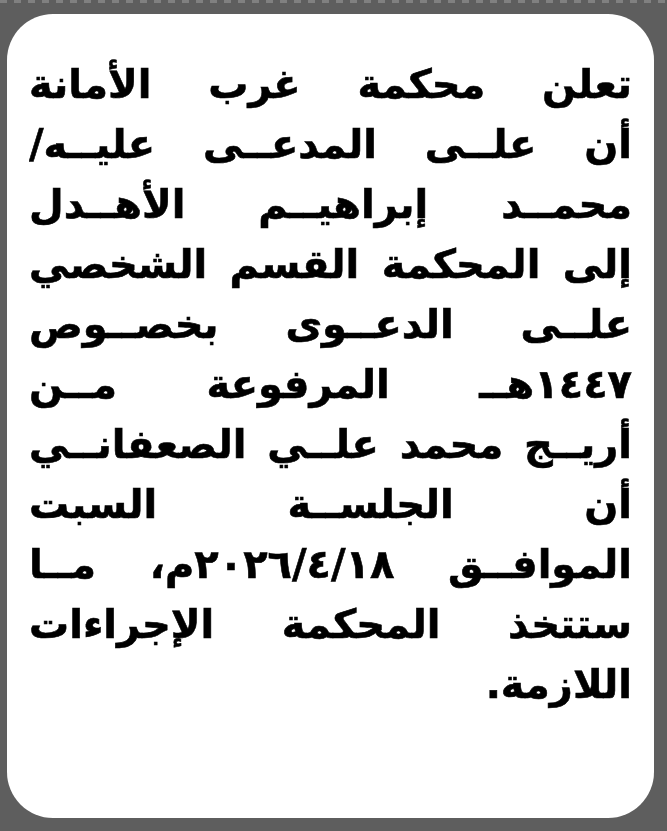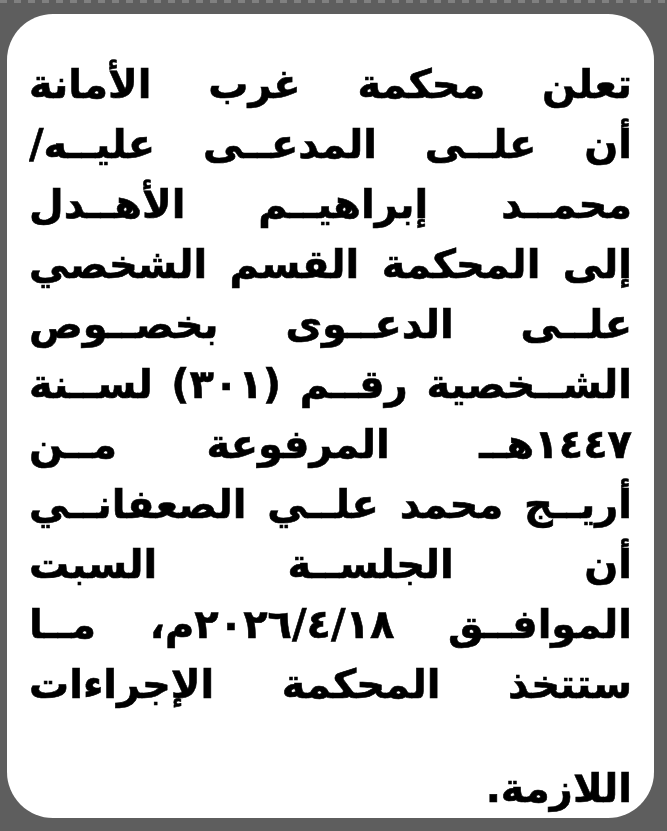--- a/index.html
+++ b/index.html
@@ -48,35 +48,33 @@
     line-height: 60px;
     height: 60px;
     overflow: hidden;
     text-align: justify;
     text-align-last: justify;
     white-space: normal;
   }
   .ln-last {
     text-align-last: right;
     padding-left: 130px;
-    margin-top: 44px;
   }
 </style>
 </head>
 <body>
 
 <div class="page">
   <div class="card">
     <div class="notice" dir="rtl" lang="ar">
       <div class="ln">تعلن محكمة غرب الأمانة الابتدائية</div>
       <div class="ln">أن علــى المدعــى عليــه/ عبــدالله</div>
       <div class="ln">محمــد إبراهيــم الأهــدل الحضور</div>
       <div class="ln">إلى المحكمة القسم الشخصي للرد</div>
       <div class="ln">علــى الدعــوى بخصــوص القضية</div>
-      <div class="ln">الشــخصية رقــم (٣٠١) لســنة</div>
       <div class="ln">١٤٤٧هــ المرفوعة مــن المدعية/</div>
       <div class="ln">أريــج محمد علــي الصعفانــي علماً</div>
       <div class="ln">أن الجلســة السبت ١٤٤٧/١١/١هـ</div>
       <div class="ln">الموافــق ٢٠٢٦/٤/١٨م، مــا لــم</div>
       <div class="ln">ستتخذ المحكمة الإجراءات القانونية</div>
       <div class="ln ln-last">اللازمة.</div>
     </div>
   </div>
 </div>
 

